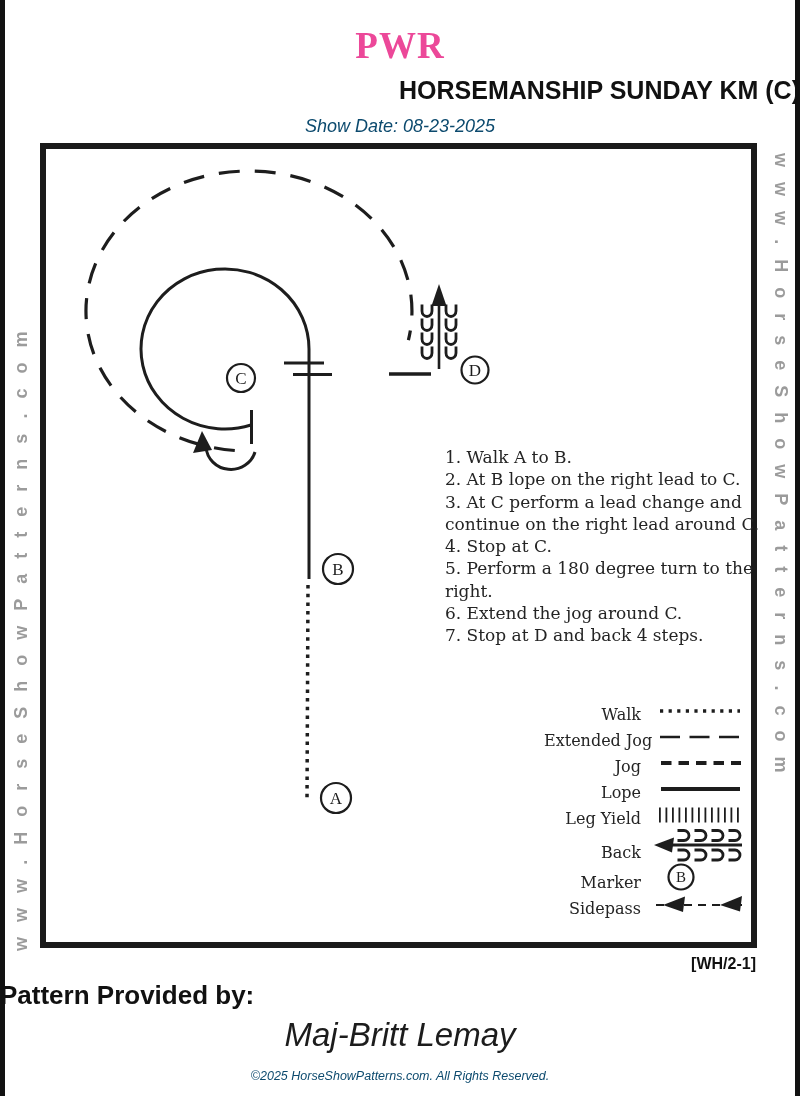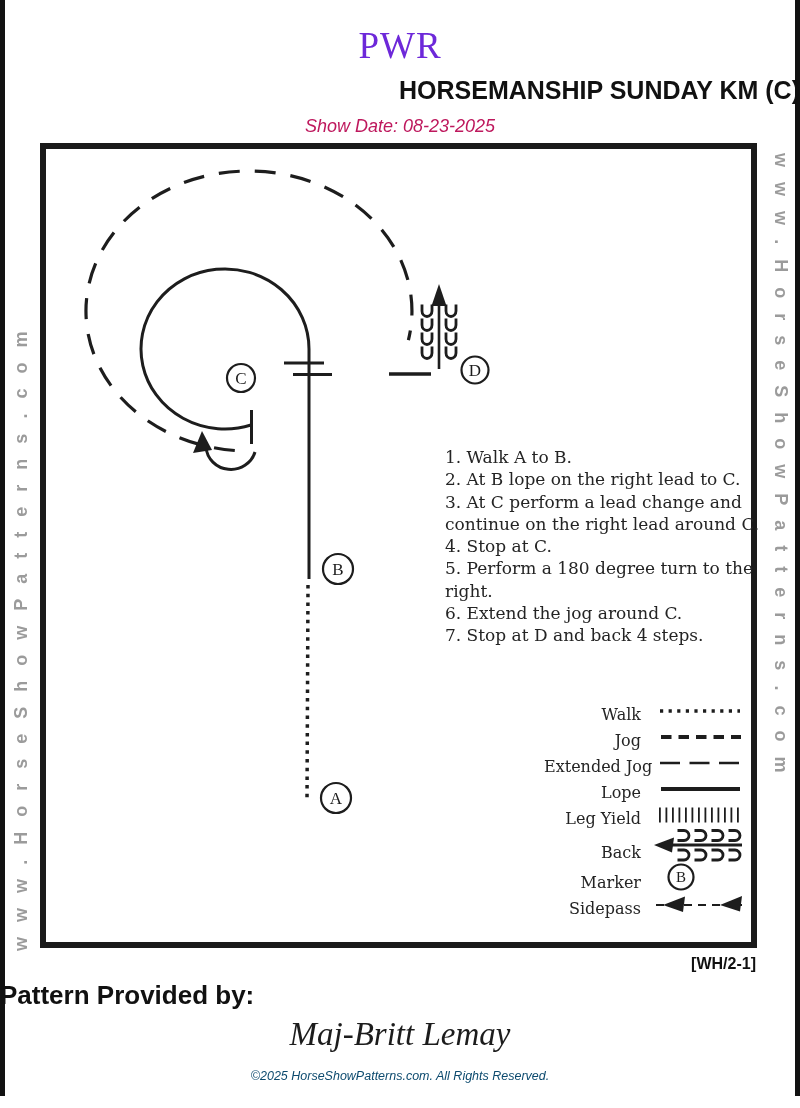--- a/index.html
+++ b/index.html
@@ -23,29 +23,29 @@
     font-weight:bold;font-size:18px;letter-spacing:15px;
     color:#9b9b9b;
   }
   .wm-left{transform-origin:0 0;transform:rotate(-90deg);left:11px;top:951px;}
   .wm-right{transform-origin:0 0;transform:rotate(90deg);left:791px;top:153px;}
 
   
   .title{
     position:absolute;top:24px;left:0;width:800px;text-align:center;
     font-family:"Liberation Serif","DejaVu Serif",serif;
-    font-weight:normal;font-size:37px;color:#6d28d9;letter-spacing:1px;
+    font-weight:bold;font-size:37px;color:#ec4899;letter-spacing:1px;
   }
   .subtitle{
     position:absolute;top:76px;left:0;width:800px;text-align:right;
     font-weight:bold;font-size:25px;color:#111;
   }
   .show-date{
     position:absolute;top:116px;left:0;width:800px;text-align:center;
-    font-style:italic;font-size:18px;color:#be185d;
+    font-style:italic;font-size:18px;color:#0c4a6e;
   }
 
   
   .diagram-box{
     position:absolute;left:40px;top:143px;width:705px;height:793px;
     border:6px solid #1a1a1a;background:#fff;
   }
   .pattern-svg{position:absolute;left:0;top:0;}
 
   
@@ -71,21 +71,21 @@
   .pattern-code{
     position:absolute;top:955px;right:44px;
     font-weight:bold;font-size:16px;color:#111;
   }
   .provided-label{
     position:absolute;top:980px;left:0;width:800px;text-align:left;
     font-weight:bold;font-size:26px;color:#111;
   }
   .provided-name{
     position:absolute;top:1016px;left:0;width:800px;text-align:center;
-    font-style:italic;font-size:33px;color:#1c1c1c;font-family:Liberation Serif, serif;
+    font-style:italic;font-size:33px;color:#1c1c1c;
   }
   .copyright{
     position:absolute;top:1069px;left:0;width:800px;text-align:center;
     font-style:italic;font-size:12.5px;color:#0c4a6e;
   }
 
   .ink{stroke:#1d1d1d;fill:none;}
   .fillink{fill:#1d1d1d;stroke:none;}
   .marker-letter{
     font-family:"Liberation Serif","DejaVu Serif",serif;
@@ -190,33 +190,33 @@
       <div class="legend-row" style="height:26px">
         <div class="legend-label">Walk</div>
         <div class="legend-sym">
           <svg width="92" height="26">
               <line class="ink" x1="8" y1="13" x2="88" y2="13" stroke-width="3.4" stroke-dasharray="3.2 5.4"></line>
             </svg>
         </div>
       </div>
 
       <div class="legend-row" style="height:26px">
+        <div class="legend-label">Extended Jog</div>
+        <div class="legend-sym">
+          <svg width="92" height="26">
+              <line class="ink" x1="8" y1="13" x2="89" y2="13" stroke-width="2.4" stroke-dasharray="20 9.5"></line>
+            </svg>
+        </div>
+      </div>
+
+      <div class="legend-row" style="height:26px">
         <div class="legend-label">Jog</div>
         <div class="legend-sym">
           <svg width="92" height="26">
               <line class="ink" x1="9" y1="13" x2="89" y2="13" stroke-width="4" stroke-dasharray="10.5 7"></line>
-            </svg>
-        </div>
-      </div>
-
-      <div class="legend-row" style="height:26px">
-        <div class="legend-label">Extended Jog</div>
-        <div class="legend-sym">
-          <svg width="92" height="26">
-              <line class="ink" x1="8" y1="13" x2="89" y2="13" stroke-width="2.4" stroke-dasharray="20 9.5"></line>
             </svg>
         </div>
       </div>
 
       <div class="legend-row" style="height:26px">
         <div class="legend-label">Lope</div>
         <div class="legend-sym">
           <svg width="92" height="26">
               <line class="ink" x1="9" y1="13" x2="88" y2="13" stroke-width="4"></line>
             </svg>

